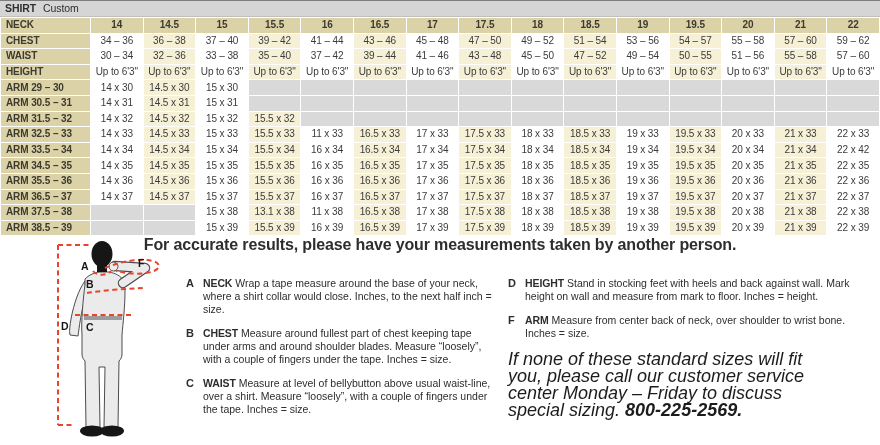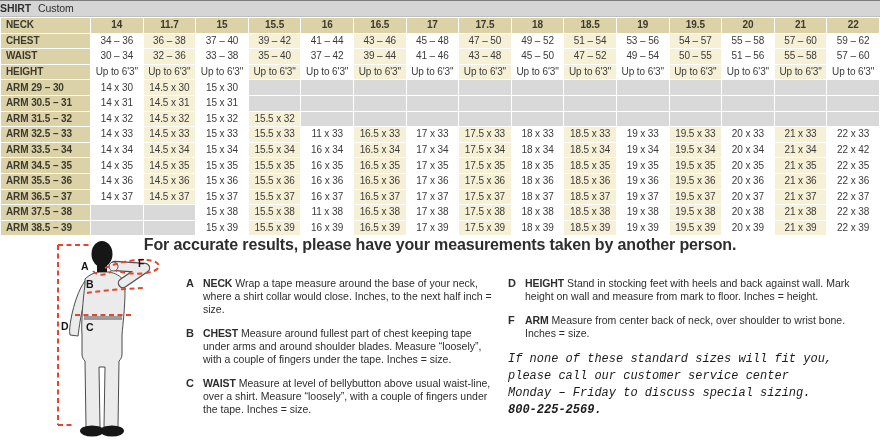--- a/index.html
+++ b/index.html
@@ -4,21 +4,21 @@
 <style>
   html,body { margin:0; padding:0; }
   body {
     width:880px; height:445px; background:#ffffff; position:relative;
     font-family:"Liberation Sans","DejaVu Sans",sans-serif; overflow:hidden;
     -webkit-font-smoothing:antialiased;
   }
   
   .title-bar {
     height:15px; background:#d5d5d5; border-top:1px solid #7d7d7d;
-    border-bottom:1px solid #bfbfbf; line-height:15px; 
+    border-bottom:1px solid #bfbfbf; line-height:15px; padding-left:5px;
     font-size:10.5px; color:#2f2f2f; letter-spacing:-0.1px;
   }
   .title-bar .t1 { font-weight:bold; }
   .title-bar .t2 { margin-left:7px; }
   
   table.size-table { width:880px; border-collapse:collapse; table-layout:fixed; border-bottom:1px solid #c9c9c9; }
   table.size-table col.c-label { width:90px; }
   .size-table th, .size-table td {
     height:14.6px; padding:0; font-size:10px; line-height:14px;
     border:1px solid #ffffff; text-align:center; color:#3b3b3b;
@@ -45,40 +45,40 @@
   svg.figure text { font-weight:bold; font-size:10.5px; fill:#161616; }
   
   .col { position:absolute; font-size:10.5px; line-height:13px; color:#2d2d2d; }
   .col-1 { top:277px; left:186px; width:312px; }
   .col-2 { top:277px; left:508px; width:368px; }
   .instr { display:flex; margin-bottom:11px; }
   .instr .ltr { flex:0 0 17px; width:17px; font-weight:bold; font-size:11px; }
   .instr p { margin:0; }
   .instr b.term { letter-spacing:-0.1px; }
   .special {
-    margin:2px 0 0 0; font-style:italic; font-size:12px; line-height:17px;
-    color:#1c1c1c; width:330px;font-family:Liberation Mono, monospace;
+    margin:2px 0 0 0; font-style:italic; font-size:18px; line-height:17px;
+    color:#1c1c1c; width:330px;
   }
 </style>
 </head>
 <body>
 
 <div class="title-bar">
   <span class="t1">SHIRT</span><span class="t2">Custom</span>
 </div>
 
 <table class="size-table">
   <colgroup>
       <col class="c-label">
     </colgroup>
   <tbody>
       <tr class="head">
         <th class="lbl">NECK</th>
         <th>14</th>
-        <th>11.7</th>
+        <th>14.5</th>
         <th>15</th>
         <th>15.5</th>
         <th>16</th>
         <th>16.5</th>
         <th>17</th>
         <th>17.5</th>
         <th>18</th>
         <th>18.5</th>
         <th>19</th>
         <th>19.5</th>
@@ -282,21 +282,21 @@
         <td class="cream">19.5 x 37</td>
         <td class="white">20 x 37</td>
         <td class="cream">21 x 37</td>
         <td class="white">22 x 37</td>
       </tr>
       <tr>
         <th class="lbl">ARM 37.5 – 38</th>
         <td class="blank"></td>
         <td class="blank"></td>
         <td class="white">15 x 38</td>
-        <td class="cream">15.5 x 38</td>
+        <td class="cream">13.1 x 38</td>
         <td class="white">11 x 38</td>
         <td class="cream">16.5 x 38</td>
         <td class="white">17 x 38</td>
         <td class="cream">17.5 x 38</td>
         <td class="white">18 x 38</td>
         <td class="cream">18.5 x 38</td>
         <td class="white">19 x 38</td>
         <td class="cream">19.5 x 38</td>
         <td class="white">20 x 38</td>
         <td class="cream">21 x 38</td>

